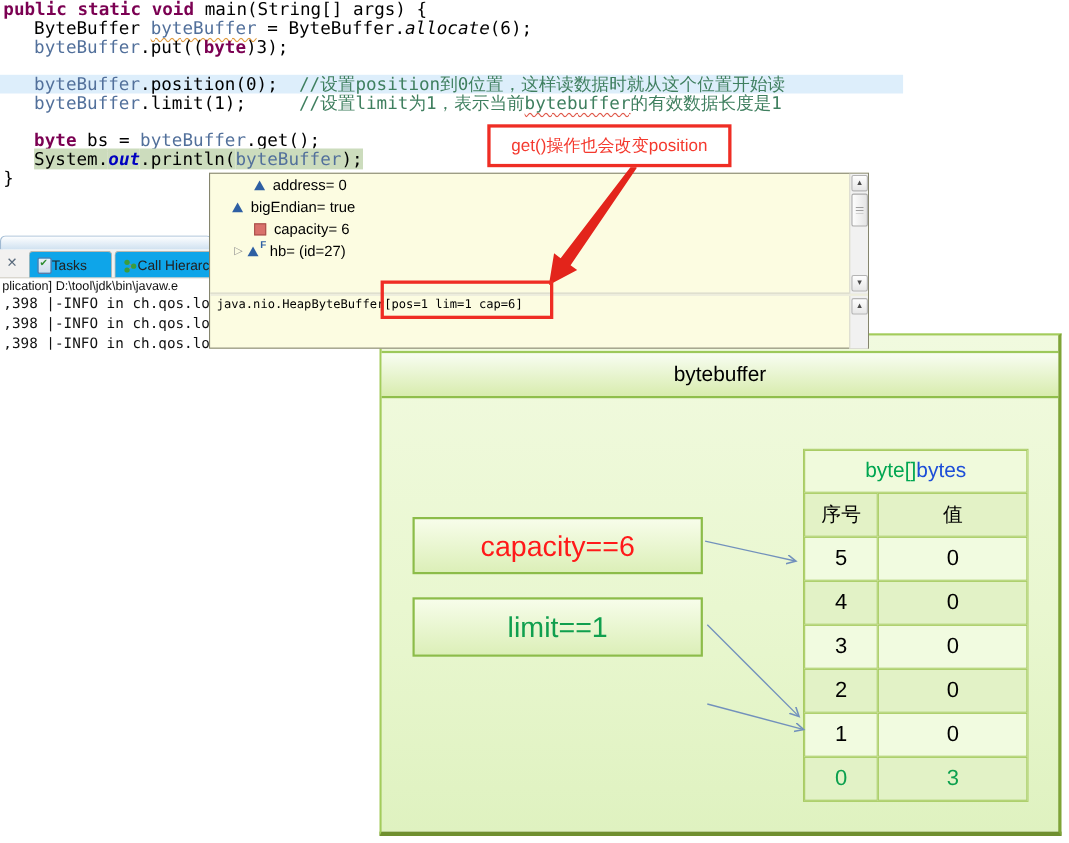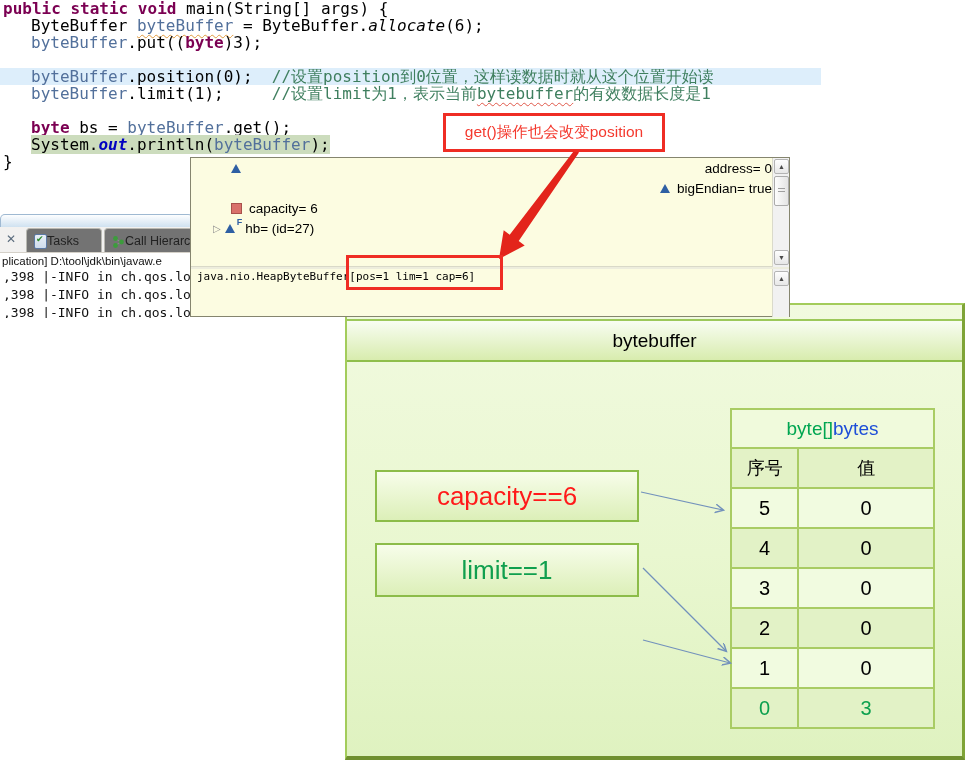--- a/index.html
+++ b/index.html
@@ -20,21 +20,21 @@
   .bgg{background:#CCDCBD;}
   .sq-o{text-decoration:underline wavy #E09A3E;text-decoration-thickness:1px;text-underline-offset:3px;}
   .sq-r{text-decoration:underline wavy #E0584A;text-decoration-thickness:1px;text-underline-offset:3px;}
 
   
   #sash{position:absolute;left:0;top:214px;width:193px;height:13px;
         background:linear-gradient(#FDFEFF,#CFE1F0);border:1px solid #9FB9D2;border-bottom:none;
         border-radius:5px 5px 0 0;box-sizing:border-box;}
   #tabrow{position:absolute;left:0;top:227px;width:193px;height:26px;background:#F2F1F0;
           border-bottom:1px solid #D4D0C8;box-sizing:border-box;overflow:hidden;}
-  .tab{position:absolute;top:1px;height:25px;background:#737373;border:1px solid #B9B9B2;border-bottom:none;
+  .tab{position:absolute;top:1px;height:25px;background:#0ea5e9;border:1px solid #B9B9B2;border-bottom:none;
        border-radius:4px 4px 0 0;display:flex;align-items:center;padding:0 7px;gap:0;box-sizing:border-box;
        font-size:12.5px;color:#222;white-space:nowrap;}
   #tab-tasks{left:26px;width:76px;}
   #tab-callh{left:104px;width:95px;}
   #tab-close-glyph{position:absolute;left:6px;top:5px;color:#5A6B7D;font-size:12px;}
   .tasks-icon{display:inline-block;width:11px;height:13px;background:linear-gradient(#E9EFF7,#CFDCEC);
         border:1px solid #5C79A5;border-radius:2px;position:relative;}
   .tasks-icon::after{content:"✔";position:absolute;left:1px;top:-1px;color:#2E8B2E;font-size:9px;}
   #console-title{position:absolute;left:2px;top:255px;width:190px;font-size:11.5px;color:#111;
         white-space:nowrap;overflow:hidden;}
@@ -188,22 +188,22 @@
         </marker>
       </defs>
       <line x1="294" y1="187" x2="376" y2="205" stroke="#7291BC" stroke-width="1.2" marker-end="url(#ah)"></line>
       <line x1="296" y1="263" x2="379" y2="346" stroke="#7291BC" stroke-width="1.2" marker-end="url(#ah)"></line>
       <line x1="296" y1="335" x2="383" y2="358" stroke="#7291BC" stroke-width="1.2" marker-end="url(#ah)"></line>
     </svg>
   </div>
 
   <div id="tooltip">
     <div id="vars">
-        <div class="tree-row" style="padding-left: 40px; justify-content: space-between;"><span class="ic ic-tri"></span><span>address= 0</span></div>
-        <div class="tree-row" style="padding-left: 20px; justify-content: flex-end;"><span class="ic ic-tri"></span><span>bigEndian= true</span></div>
+        <div class="tree-row" style="padding-left: 40px;"><span class="ic ic-tri"></span><span>address= 0</span></div>
+        <div class="tree-row" style="padding-left: 20px;"><span class="ic ic-tri"></span><span>bigEndian= true</span></div>
         <div class="tree-row" style="padding-left: 40px;"><span class="ic ic-sq"></span><span>capacity= 6</span></div>
         <div class="tree-row" style="padding-left: 22px;"><span class="exp-closed">▷</span><span class="ic ic-tri"></span><span class="fmark">F</span><span>hb= (id=27)</span></div>
       </div>
     <div id="vars-sep"></div>
     <div id="detail-text">java.nio.HeapByteBuffer[pos=1 lim=1 cap=6]</div>
     <div class="sbar" id="sbar-vars">
       <div class="sbtn" style="top:1px;">▲</div>
       <div class="sthumb" style="top:18px;height:30px;"></div>
       <div class="sbtn" style="top:92px;">▼</div>
     </div>

